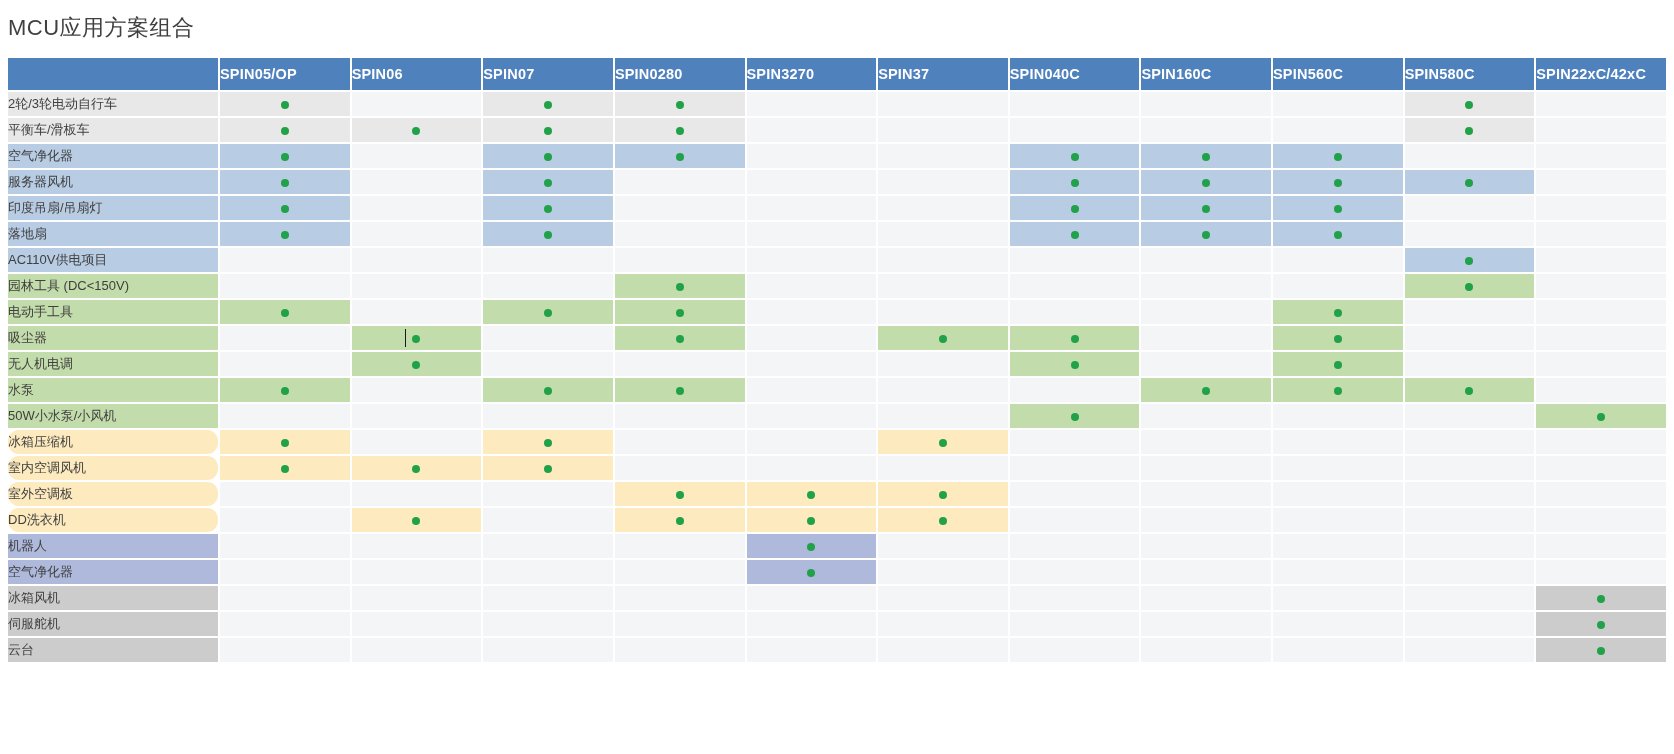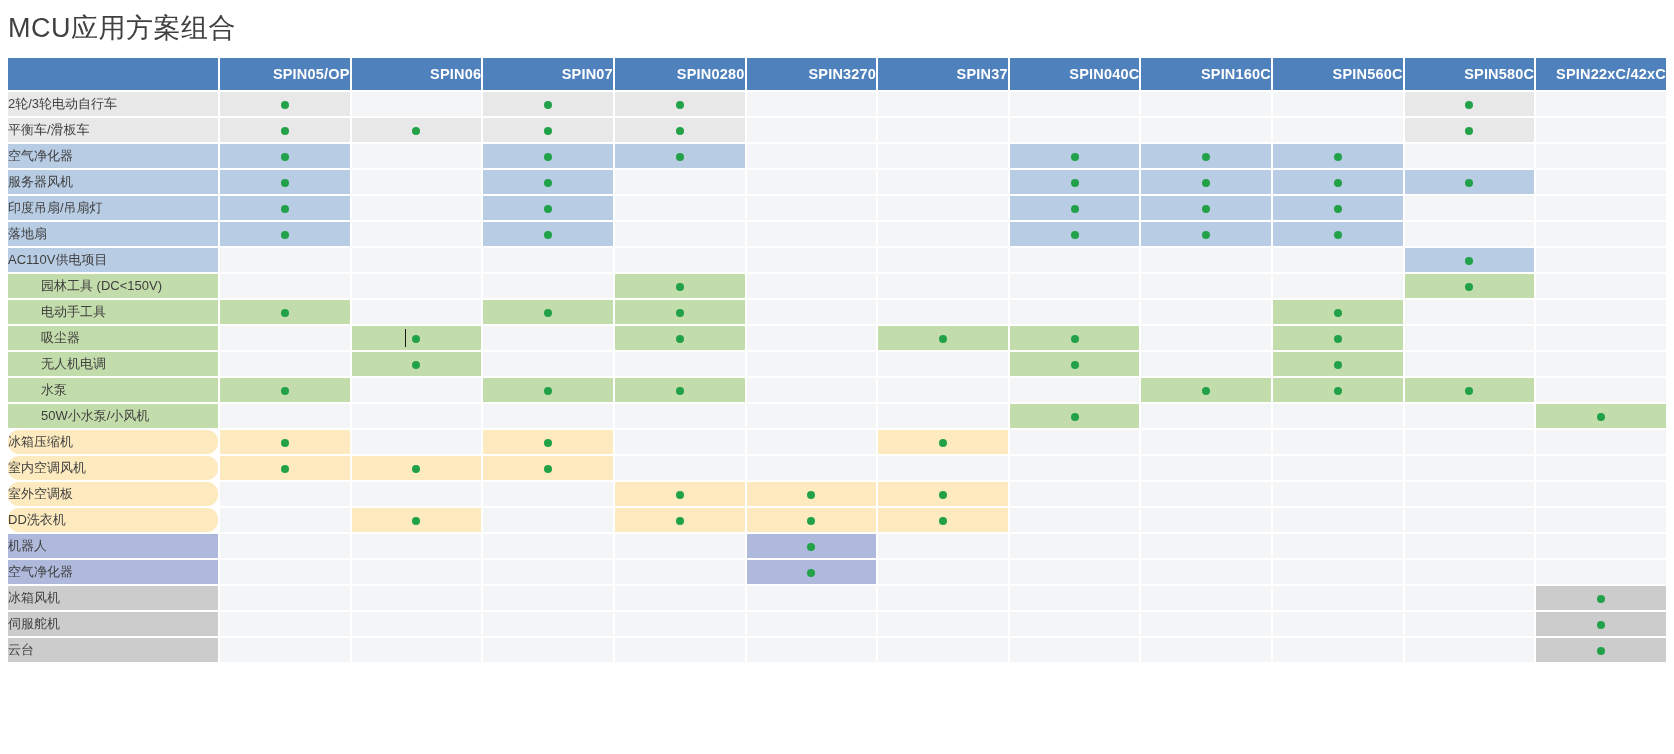--- a/index.html
+++ b/index.html
@@ -15,21 +15,21 @@
     color: #404040;
     overflow: hidden;
   }
   .page {
     position: relative;
     width: 1674px;
     height: 754px;
     box-sizing: border-box;
   }
   .page-title {
-    font-size: 27px;
+    font-size: 22px;
     font-weight: 400;
     color: #404040;
     letter-spacing: 0.5px;
     padding: 8px 0 0 8px;
     margin: 0;
     line-height: 40px;
     height: 48px;
   }
   .matrix-wrap {
     padding: 0 6px 0 6px;
@@ -46,21 +46,21 @@
     border: 0;
     vertical-align: middle;
   }
   
   thead th {
     background: #4f81bd;
     color: #ffffff;
     font-size: 14.5px;
     font-weight: bold;
     height: 32px;
-    text-align: right;
+    text-align: left;
     letter-spacing: 0.2px;
     white-space: nowrap;
   }
   thead th.corner {
     background: #4f81bd;
   }
   
   td.rowlabel {
     font-size: 13px;
     color: #3f3f3f;
@@ -80,21 +80,21 @@
   .t-grey    { background: #e8e8e8 !important; }
   .t-blue    { background: #b8cce4 !important; }
   .t-green   { background: #c3dcab !important; }
   .t-yellow  { background: #fdeabf !important; }
   .t-periw   { background: #aeb9dc !important; font-family: Liberation Serif, serif; }
   .t-dgrey   { background: #cccccc !important; }
   .t-ltblue  { background: #d2dceb !important; }
   
   td.rowlabel.t-grey   { background: #e8e8e8; }
   td.rowlabel.t-blue   { background: #b8cce4; }
-  td.rowlabel.t-green  { background: #c3dcab; padding-left: 33px; }
+  td.rowlabel.t-green  { background: #c3dcab; }
   td.rowlabel.t-yellow { background: #fdeabf; border-radius: 11px; }
   td.rowlabel.t-periw  { background: #aeb9dc; }
   td.rowlabel.t-dgrey  { background: #cccccc; }
   td.rowlabel.t-ltblue { background: #d2dceb; }
   .dot {
     display: inline-block;
     width: 8px;
     height: 8px;
     border-radius: 50%;
     background: #21a148;

